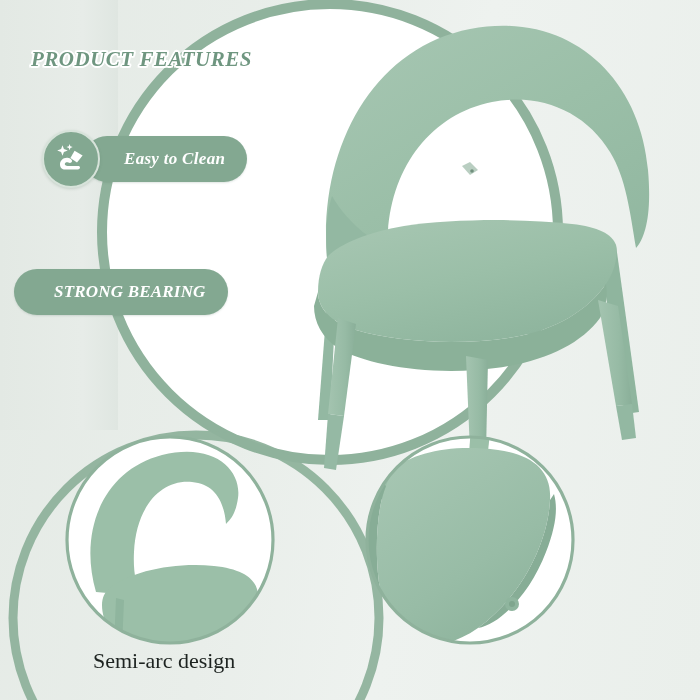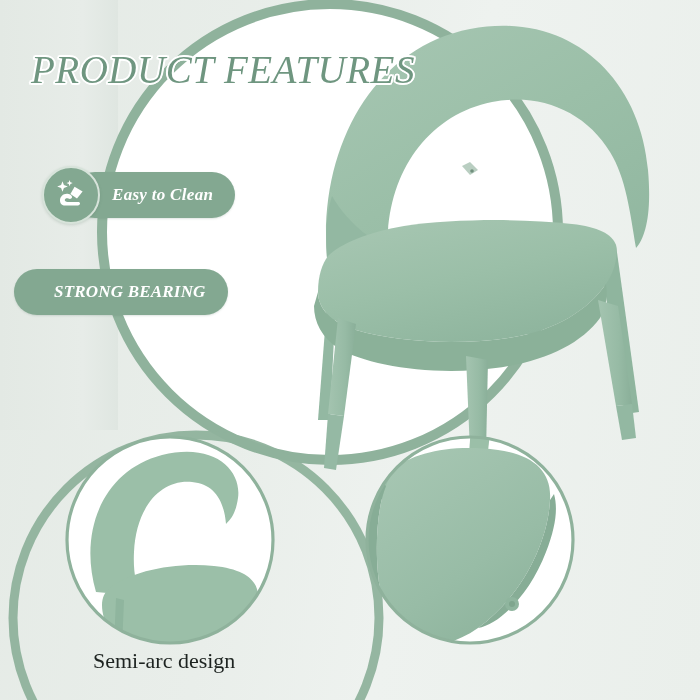--- a/index.html
+++ b/index.html
@@ -35,22 +35,22 @@
     inset: 0;
     width: 700px;
     height: 700px;
   }
 
   
   .page-title {
     position: absolute;
     left: 31px;
     top: 47px;
-    font-size: 39px;
-    font-weight: normal;
+    font-size: 21px;
+    font-weight: bold;
     font-style: italic;
     letter-spacing: 0.5px;
     color: #6f9680;
     white-space: nowrap;
     -webkit-text-stroke: 3.2px #ffffff;
     paint-order: stroke fill;
     text-shadow:
       -1px -1px 0 #fff,  1px -1px 0 #fff,
       -1px  1px 0 #fff,  1px  1px 0 #fff,
       -2px  0   0 #fff,  2px  0   0 #fff,
@@ -91,21 +91,21 @@
     border-radius: 50%;
     background: #83a891;
     border: 2.5px solid #d7e3da;
     display: flex;
     align-items: center;
     justify-content: center;
     box-shadow: 0 1px 3px rgba(80,110,92,0.22);
   }
   .badge-circle svg { display: block; }
 
-  #badge-clean { left: 42px; top: 168px; }
+  #badge-clean { left: 42px; top: 132px; gap: 12px; }
   #badge-bearing { left: 42px; top: 265px; }
 
   
   .caption {
     position: absolute;
     font-size: 22px;
     color: #1d2320;
     white-space: nowrap;
   }
   #caption-left  { left: 93px;  top: 648px; }

